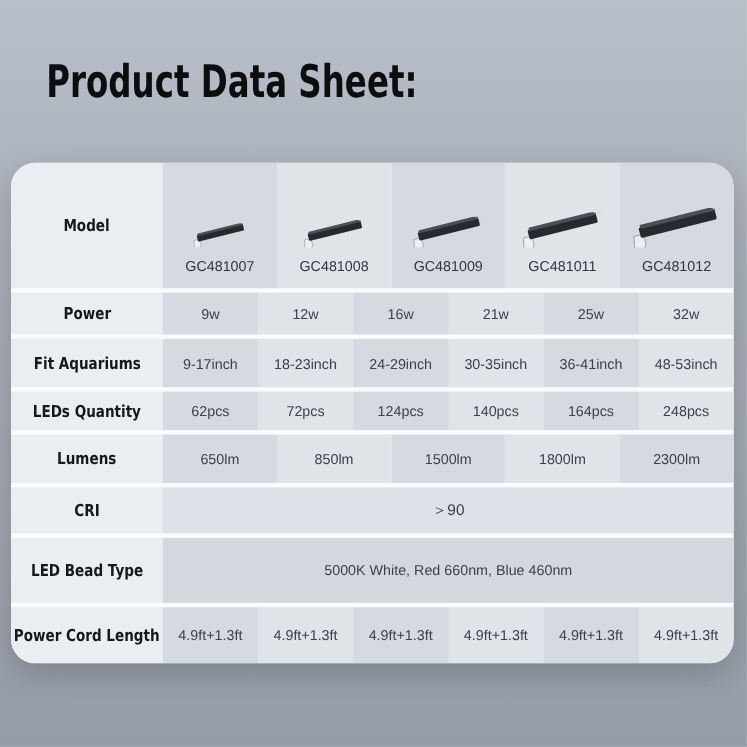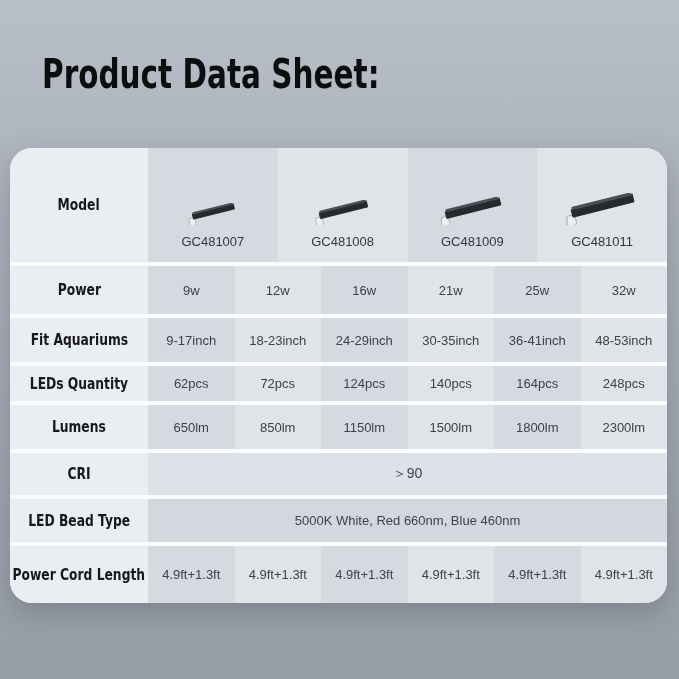--- a/index.html
+++ b/index.html
@@ -32,26 +32,26 @@
     background: #fafbfc;
     border-radius: 22px;
     overflow: hidden;
     box-shadow: 0 10px 28px rgba(40,46,56,0.25);
     display: flex;
     flex-direction: column;
     gap: 4px;
   }
   .row { display: flex; width: 100%; flex: none; }
   .row-model { height: 114px; }
-  .row-power { height: 48px; }
+  .row-power { height: 38px; }
   .row-fit { height: 44px; border-radius: 11px; }
   .row-leds { height: 35px; }
   .row-lumens { height: 44px; }
   .row-cri { height: 42px; }
-  .row-bead { height: 43px; }
+  .row-bead { height: 59px; }
   .row-cord { flex: 1; }
   .label-cell {
     width: 138px;
     flex: none;
     background: #eaedf2;
     display: flex;
     align-items: center;
     justify-content: center;
   }
   .label-text {
@@ -144,20 +144,31 @@
         <svg class="model-img" viewBox="0 0 120 48" xmlns="http://www.w3.org/2000/svg">
           <g transform="rotate(-14 60 24)">
             <polygon points="6,22 18,22 18,35 12,42 3,39" fill="#eceef1" stroke="#9aa0a8" stroke-width="1.2"></polygon>
             <rect x="14" y="13" width="96" height="13" rx="2" fill="#26292e"></rect>
             <rect x="16" y="10" width="94" height="5" rx="1.5" fill="#4a4f57"></rect>
             <polyline points="108,12 114,10 116,15" fill="none" stroke="#c9cdd3" stroke-width="2"></polyline>
           </g>
         </svg>
         <span class="model-code">GC481011</span>
       </div>
+      <div class="cell model-cell">
+        <svg class="model-img" viewBox="0 0 120 48" xmlns="http://www.w3.org/2000/svg">
+          <g transform="rotate(-14 60 24)">
+            <polygon points="6,22 18,22 18,35 12,42 3,39" fill="#eceef1" stroke="#9aa0a8" stroke-width="1.2"></polygon>
+            <rect x="14" y="13" width="96" height="13" rx="2" fill="#26292e"></rect>
+            <rect x="16" y="10" width="94" height="5" rx="1.5" fill="#4a4f57"></rect>
+            <polyline points="108,12 114,10 116,15" fill="none" stroke="#c9cdd3" stroke-width="2"></polyline>
+          </g>
+        </svg>
+        <span class="model-code">GC481012</span>
+      </div>
     </div>
   </div>
 
   <div class="row row-power">
     <div class="label-cell">
       <span class="label-text">Power</span>
     </div>
     <div class="data-area">
       <div class="cell">9w</div>
       <div class="cell">12w</div>
@@ -196,21 +207,20 @@
     </div>
   </div>
 
   <div class="row row-lumens">
     <div class="label-cell">
       <span class="label-text">Lumens</span>
     </div>
     <div class="data-area">
       <div class="cell">650lm</div>
       <div class="cell">850lm</div>
-      <div class="cell">1150lm</div>
       <div class="cell">1500lm</div>
       <div class="cell">1800lm</div>
       <div class="cell">2300lm</div>
     </div>
   </div>
 
   <div class="row row-cri">
     <div class="label-cell">
       <span class="label-text">CRI</span>
     </div>

